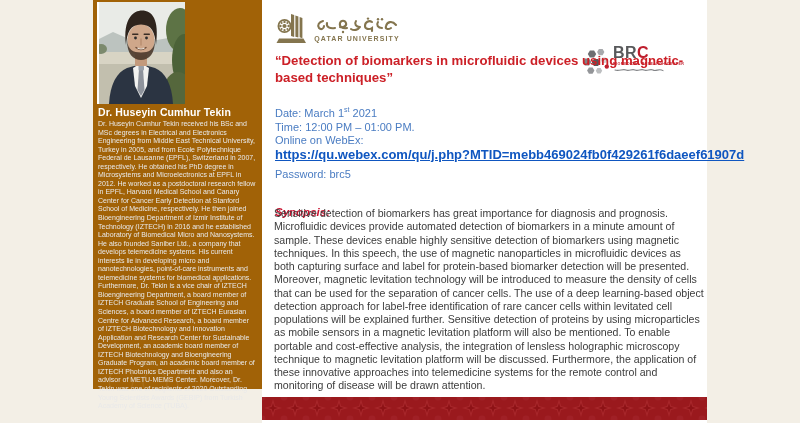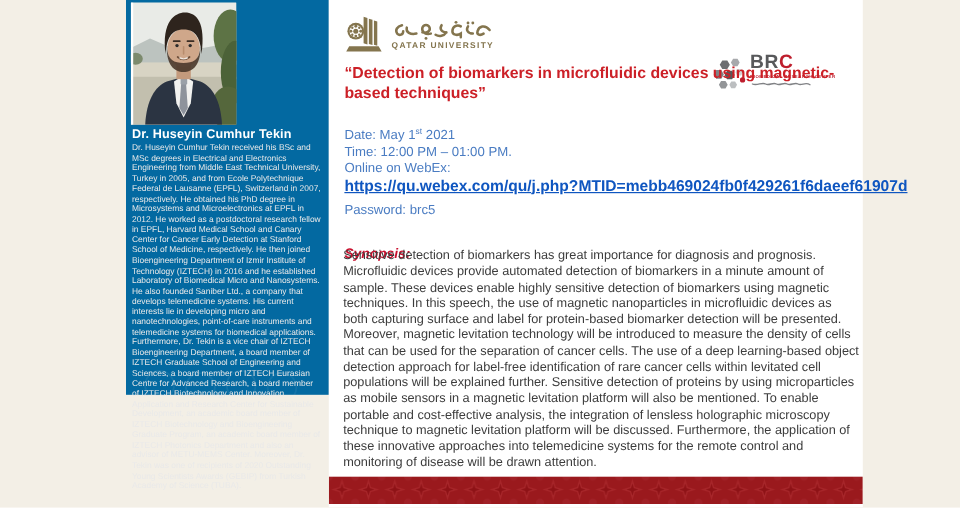--- a/index.html
+++ b/index.html
@@ -5,21 +5,21 @@
   html,body{margin:0;padding:0;}
   body{
     width:800px;height:423px;
     background:#f3efe6;
     font-family:"Liberation Sans", sans-serif;
     position:relative;overflow:hidden;
   }
   .flyer{position:absolute;left:93px;top:0;width:614px;height:423px;display:flex;}
 
   
-  .sidebar{width:169px;height:329px;background:#0369a1;position:relative;flex:none;margin-left:12px;}
+  .sidebar{width:169px;height:389px;background:#a16207;position:relative;flex:none;}
   .photo{position:absolute;left:4px;top:2px;width:88px;height:102px;display:block;}
   .speaker-name{
     position:absolute;left:5px;top:106px;width:162px;
     font-size:10.5px;font-weight:bold;color:#ffffff;white-space:nowrap;letter-spacing:.1px;
   }
   .bio{
     position:absolute;left:5px;top:120px;width:158px;
     font-size:7px;line-height:8.55px;color:#e9e9e9;text-align:left;
   }
   .sidebar-deco{position:absolute;left:0;bottom:0;width:169px;height:34px;opacity:.5;}
@@ -169,21 +169,21 @@
         <svg class="brc-arabic" viewBox="0 0 52 6" aria-hidden="true">
           <path d="M50,3.6 C46,1 43,4.8 40,3 C37,1.4 34,4.6 31,3 C28,1.4 25,4.6 22,3 C19,1.4 16,4.6 13,3 C10,1.4 6,4.6 2,3" stroke="#808285" stroke-width="1.1" fill="none" stroke-linecap="round"></path>
         </svg>
       </div>
     </div>
 
 
     <div class="lecture-title">“Detection of biomarkers in microfluidic devices using magnetic-based techniques”</div>
 
     <div class="details">
-      <div class="line"><span>Date: May 1</span><span class="sup">st</span><span> 2021</span></div>
+      <div class="line"><span>Date: March 1</span><span class="sup">st</span><span> 2021</span></div>
       <div class="line">Time: 12:00 PM – 01:00 PM.</div>
       <div class="line">Online on WebEx:</div>
       <div class="line"><a class="webex-link">https://qu.webex.com/qu/j.php?MTID=mebb469024fb0f429261f6daeef61907d</a></div>
       <div class="line password">Password: brc5</div>
     </div>
 
     <div class="synopsis-label">Synopsis:</div>
     <div class="synopsis">Sensitive detection of biomarkers has great importance for diagnosis and prognosis. Microfluidic devices provide automated detection of biomarkers in a minute amount of sample. These devices enable highly sensitive detection of biomarkers using magnetic techniques. In this speech, the use of magnetic nanoparticles in microfluidic devices as both capturing surface and label for protein-based biomarker detection will be presented. Moreover, magnetic levitation technology will be introduced to measure the density of cells that can be used for the separation of cancer cells. The use of a deep learning-based object detection approach for label-free identification of rare cancer cells within levitated cell populations will be explained further. Sensitive detection of proteins by using microparticles as mobile sensors in a magnetic levitation platform will also be mentioned. To enable portable and cost-effective analysis, the integration of lensless holographic microscopy technique to magnetic levitation platform will be discussed. Furthermore, the application of these innovative approaches into telemedicine systems for the remote control and monitoring of disease will be drawn attention.</div>
 
     <svg class="band" viewBox="0 0 445 23" preserveAspectRatio="none" aria-hidden="true">

